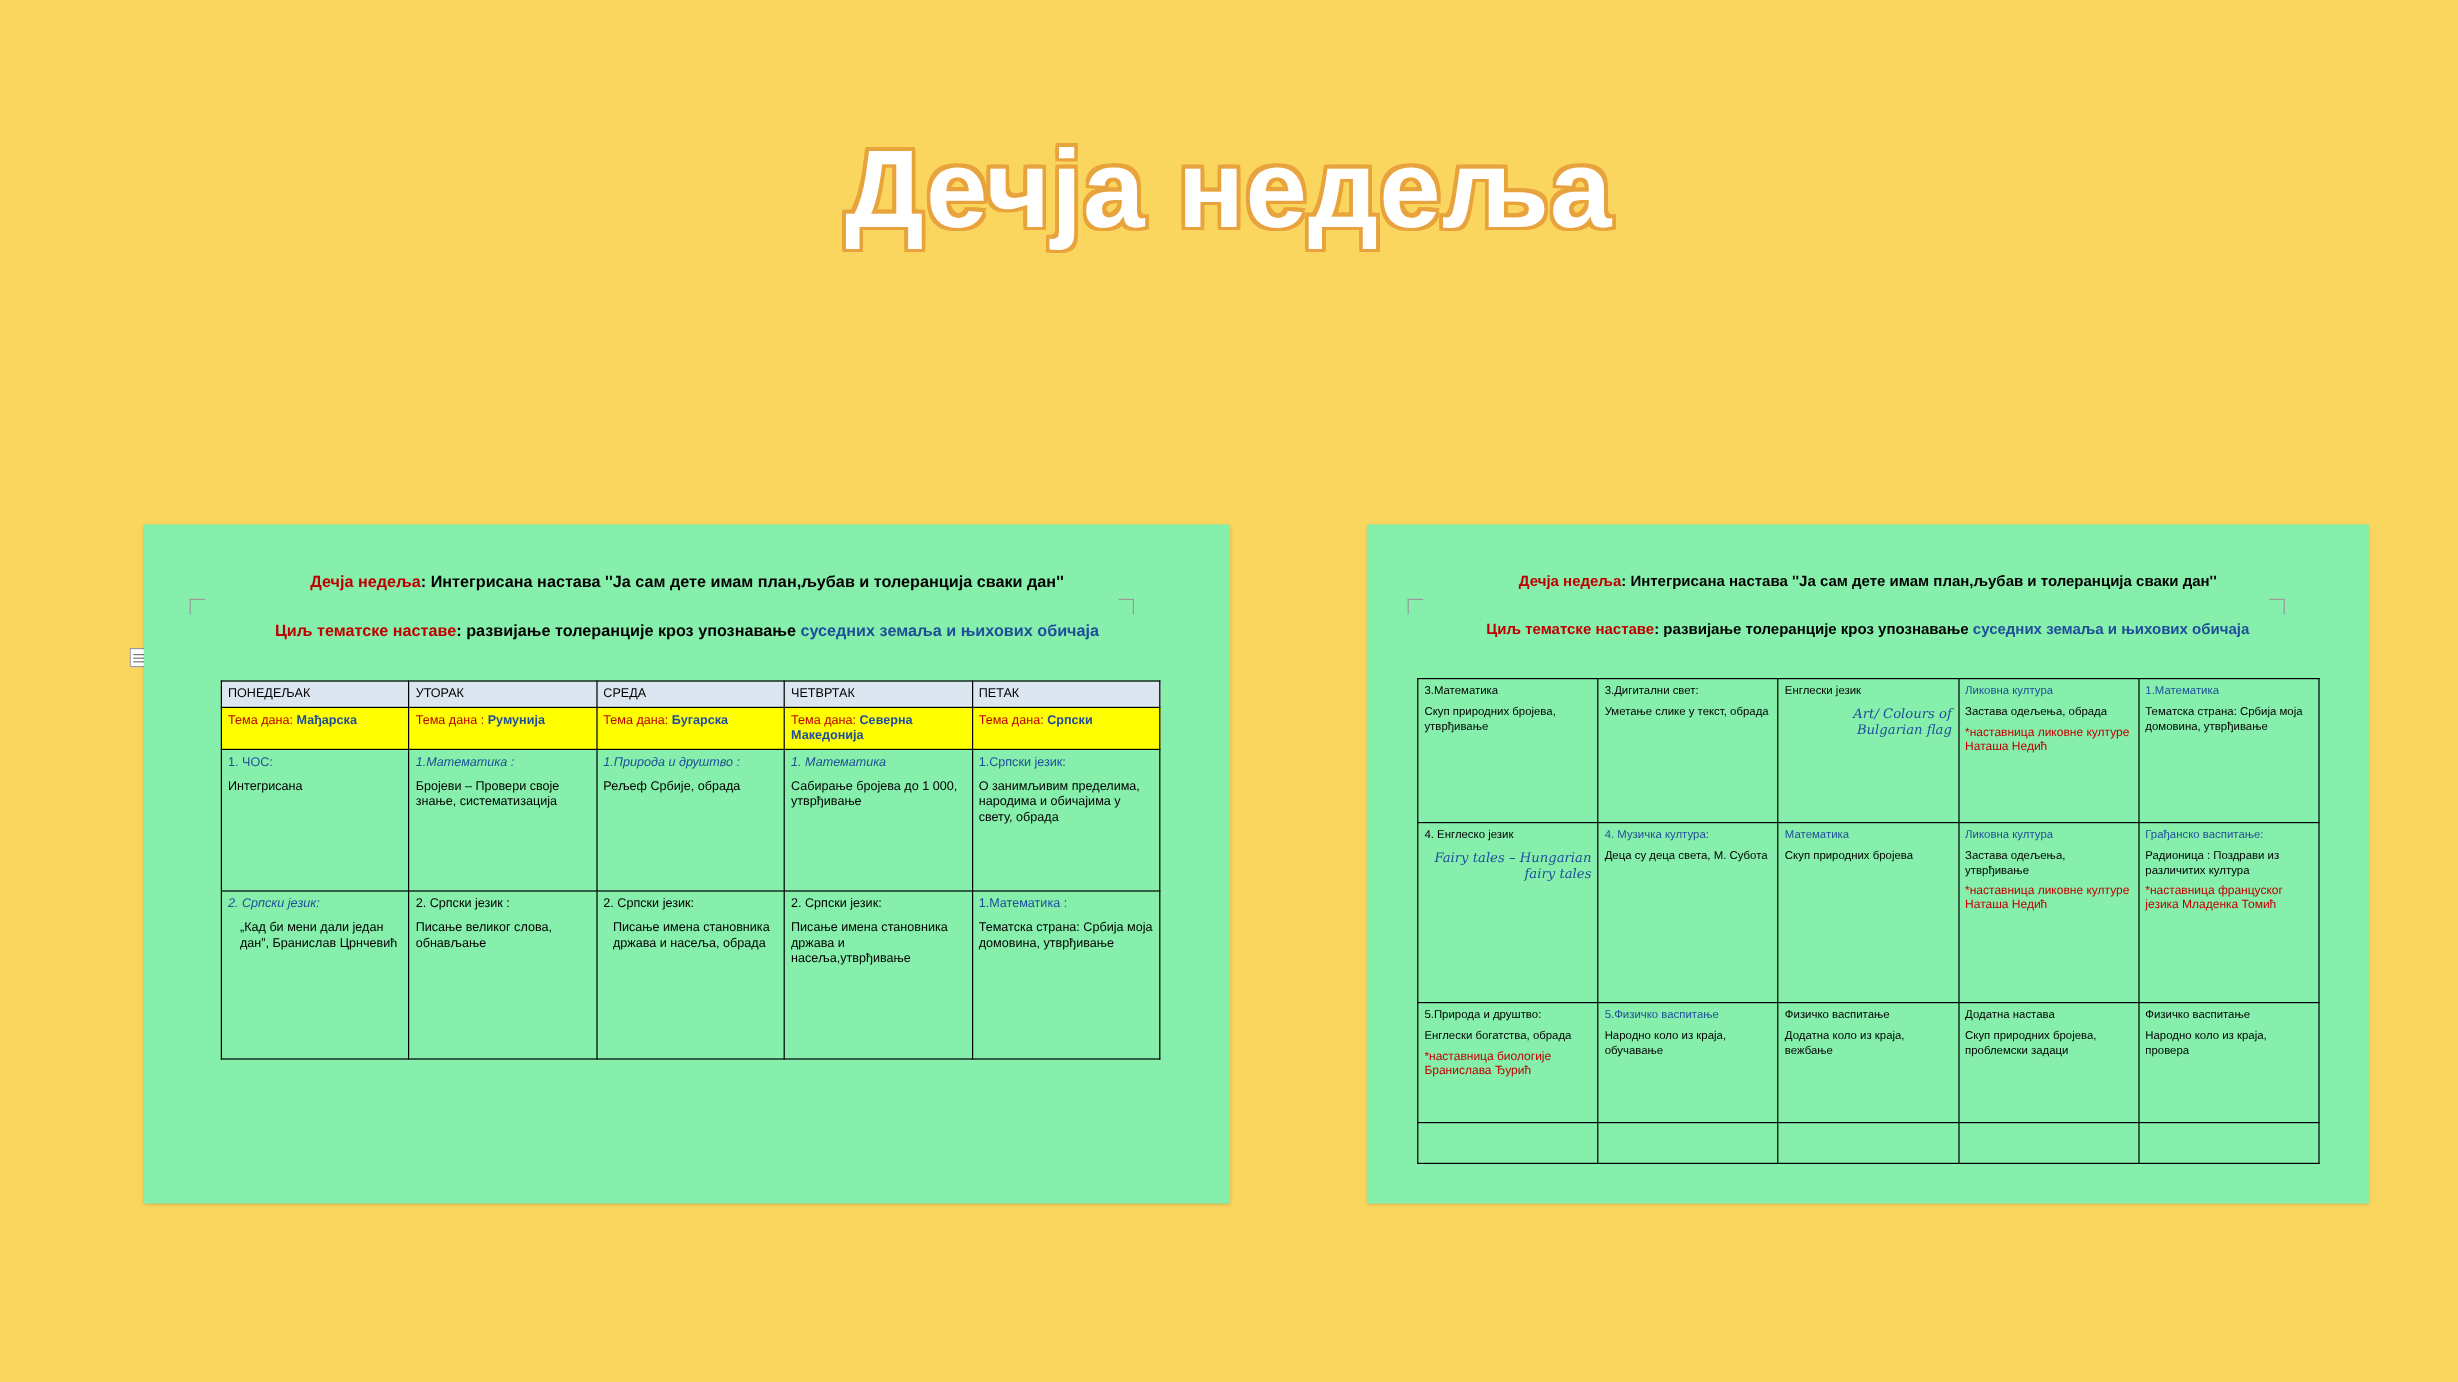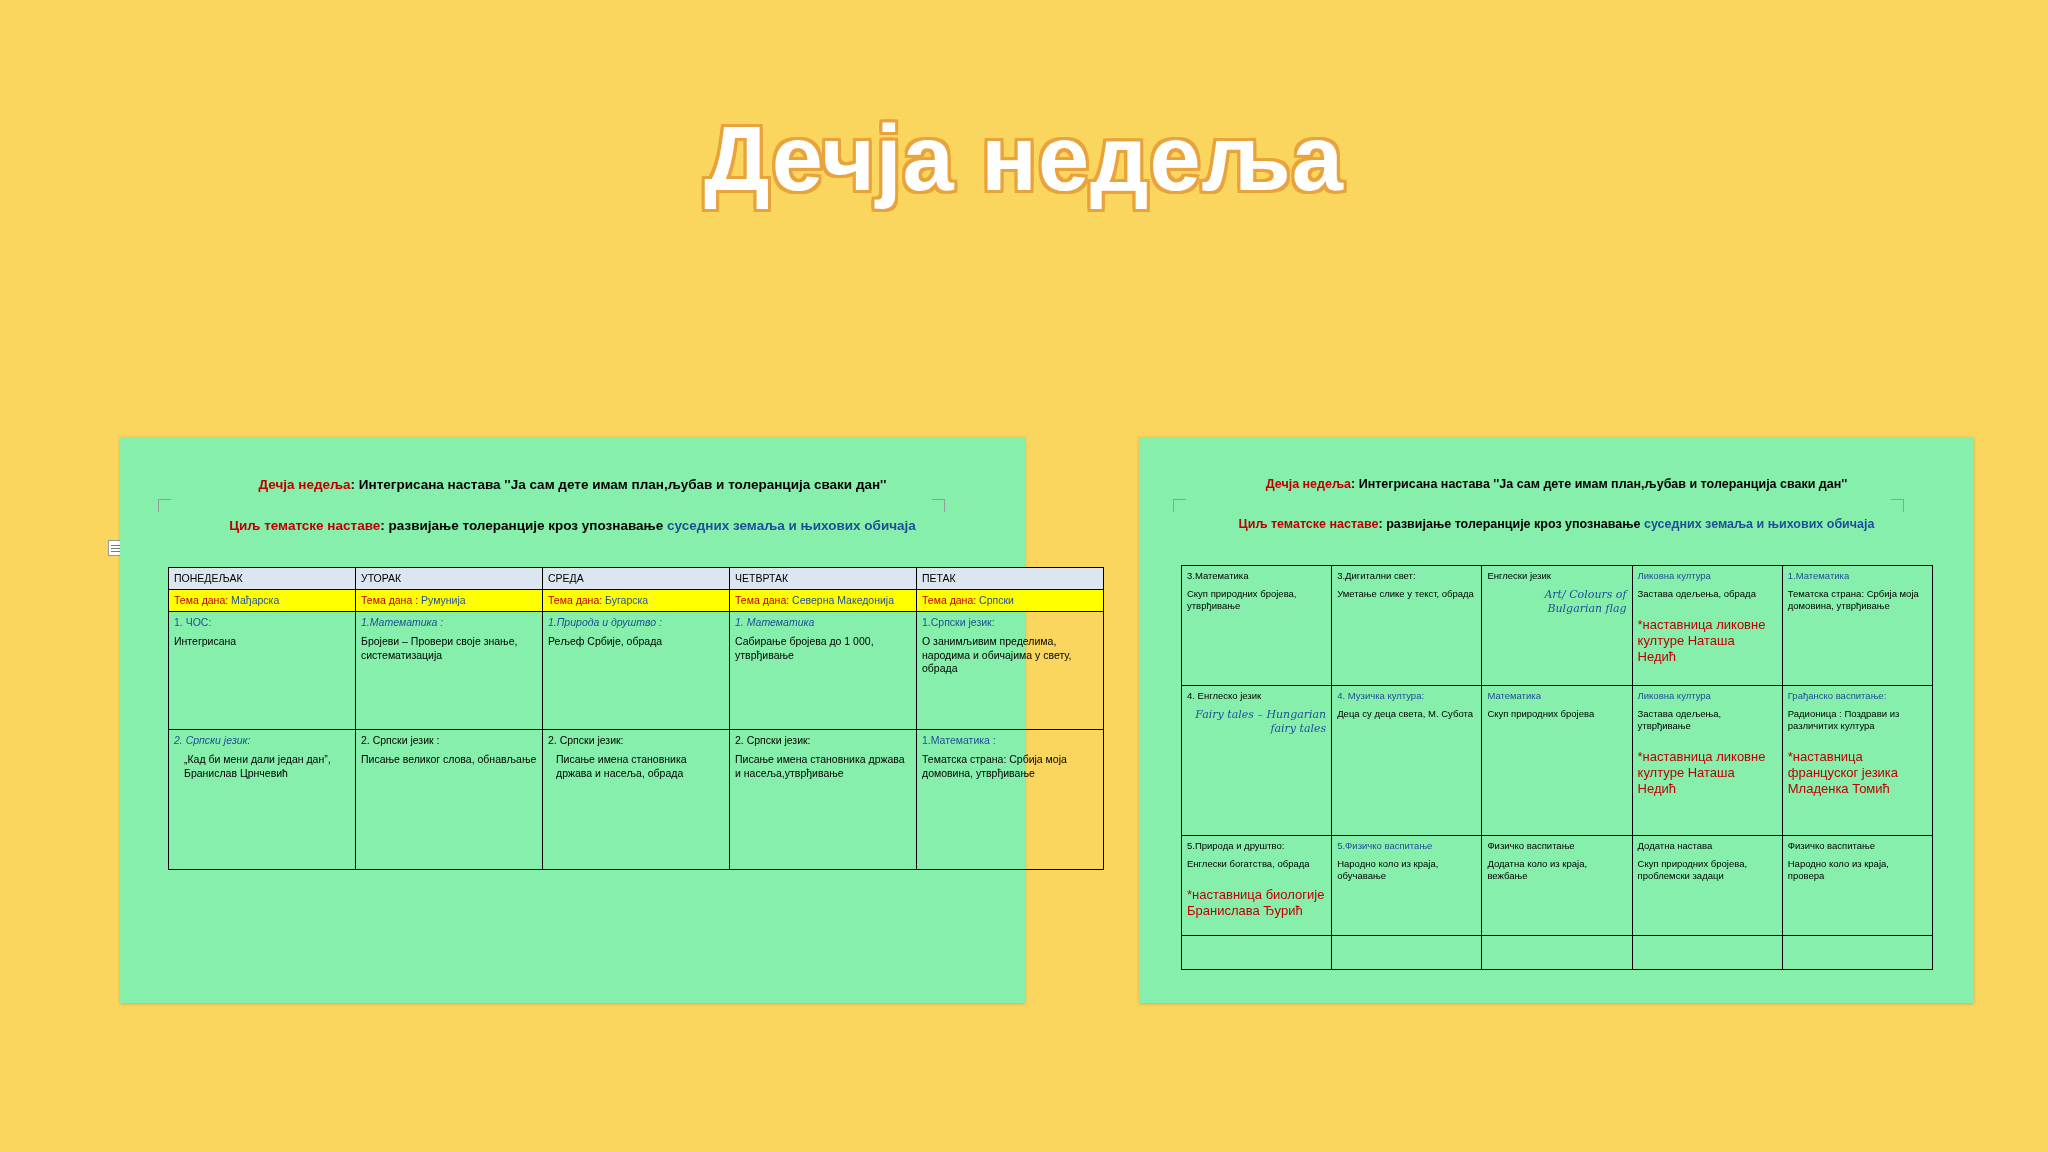--- a/index.html
+++ b/index.html
@@ -55,32 +55,32 @@
   table.plan td{
     border:1px solid #000000;
     vertical-align:top;
     padding:4px 5px;
     font-size:10.5px;
     line-height:1.25;
     color:#000000;
     word-wrap:break-word;
   }
   
-  #tbl-left{position:absolute;left:48px;top:130px;width:936px;}
+  #tbl-left{position:absolute;left:64px;top:130px;width:783px;}
   #tbl-left col{width:20%;}
   #tbl-left td{height:auto;}
   .row-days td{background:#DCE6F1;color:#1F4E99;font-size:11px;font-weight:normal;height:36px;}
   .row-theme td{background:#FFFF00;height:36px;}
   .theme-lbl{color:#C00000;}
-  .theme-country{color:#1F4E99;}
+  .theme-country{color:#1F4E99;font-weight:bold;}
   .sub-it{font-style:italic;color:#1F4E99;}
   .sub-blue{color:#1F4E99;}
   .sub-plain{color:#000000;}
   .body-txt{display:block;margin-top:6px;color:#000000;}
-  .red-note{color:#C00000;display:block;margin-top:17px;font-size:13px;}
+  .red-note{color:#C00000;display:block;margin-top:5px;font-size:10px;}
 
   
   #tbl-right{position:absolute;left:42px;top:128px;width:752px;}
   #tbl-right col{width:20%;}
   #tbl-right td{font-size:9.5px;padding:4px 5px;}
   .hand{font-family:"DejaVu Serif",serif;font-style:italic;font-size:11px;color:#1F4E99;text-align:right;}
 
   
   .nav-chip{
     position:absolute;left:108px;top:538px;width:36px;height:20px;

